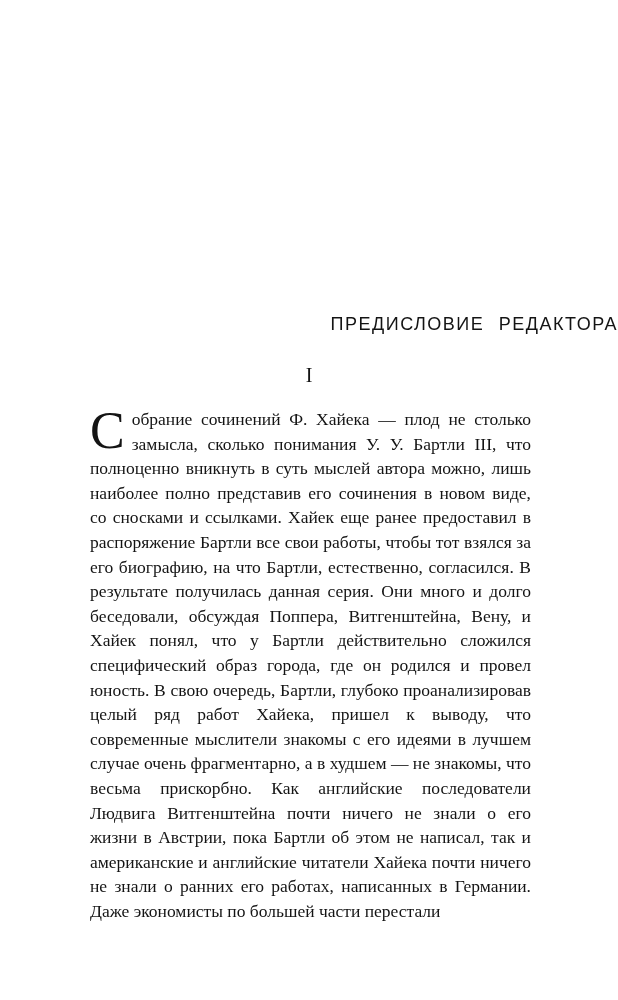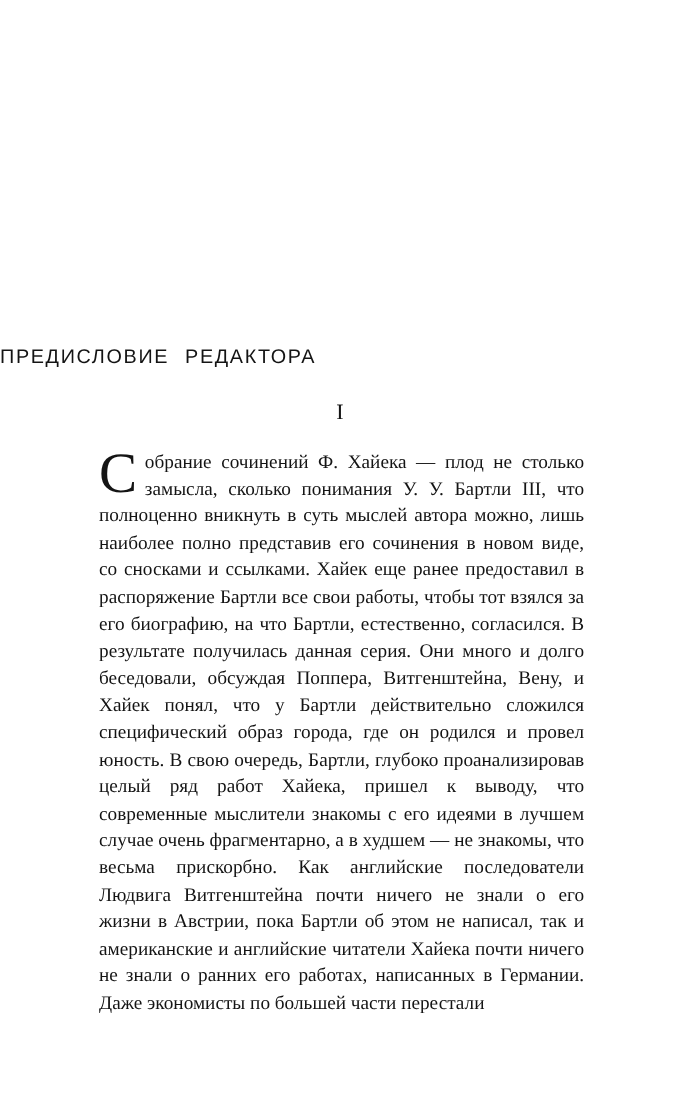--- a/index.html
+++ b/index.html
@@ -17,21 +17,21 @@
     color: #1a1a1a;
     font-family: "Liberation Serif", serif;
     overflow: hidden;
   }
 
   .chapter-title {
     position: absolute;
     top: 314px;
     left: 0;
     width: 100%;
-    text-align: left;
+    text-align: right;
     font-family: "Liberation Sans", sans-serif;
     font-weight: 400;
     font-size: 18px;
     letter-spacing: 1.5px;
     word-spacing: 8px;
     color: #141414;
   }
 
   .section-number {
     position: absolute;

